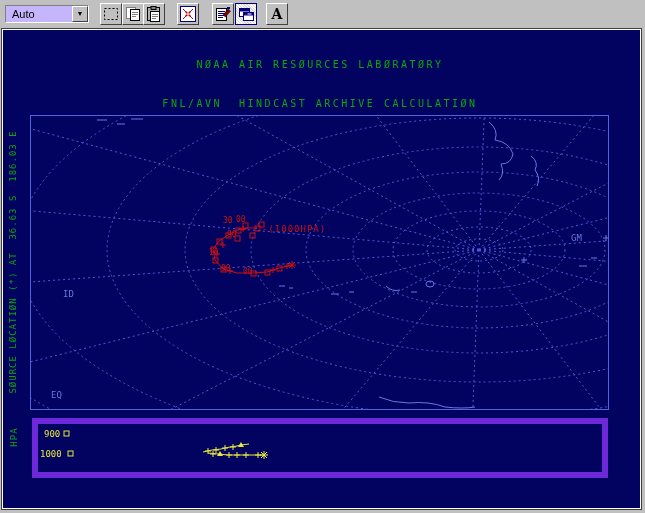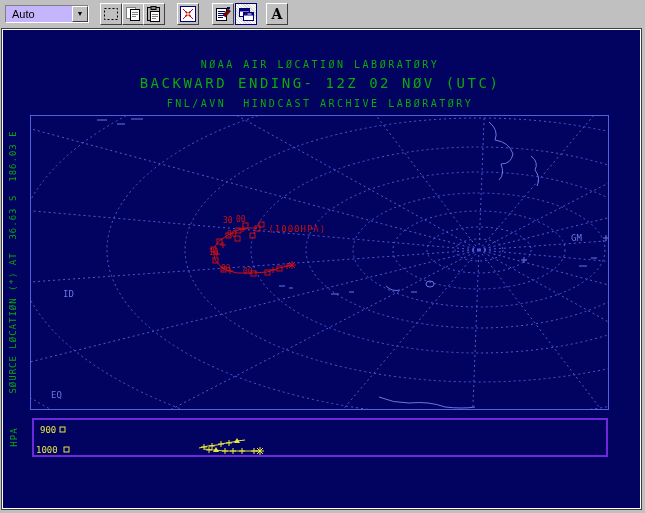--- a/index.html
+++ b/index.html
@@ -36,22 +36,22 @@
           border:1px solid #5560DD;box-sizing:border-box;}
   #map-canvas{position:absolute;left:0;top:0;}
 
   .vlabel{position:absolute;transform:rotate(-90deg);transform-origin:center;
           font-family:"DejaVu Sans Mono",monospace;white-space:pre;text-align:center;}
   #srclabel{left:-149px;top:226px;width:320px;height:12px;font-size:9px;
           letter-spacing:1px;color:#0CA80C;}
   #hpalabel{left:-9px;top:402px;width:40px;height:10px;font-size:9px;
           letter-spacing:1px;color:#0CA80C;}
 
-  #heightbox{position:absolute;left:29px;top:388px;width:576px;height:39px;
-          border:2px solid #6d28d9;box-sizing:border-box;}
+  #heightbox{position:absolute;left:29px;top:388px;width:576px;height:60px;
+          border:6px solid #6d28d9;box-sizing:border-box;}
 
   
   .grid{stroke:#4E5AD5;stroke-width:1;fill:none;stroke-dasharray:2 3;}
   .coast{stroke:#6B76E0;stroke-width:1;fill:none;}
   .bluetext{fill:#6B76E0;font-family:"DejaVu Sans Mono",monospace;font-size:9px;}
   .bluestroke{stroke:#6B76E0;stroke-width:1;fill:none;}
   .redstroke{stroke:#CC1111;stroke-width:1;fill:none;}
   .redtext{fill:#CC1111;font-family:"DejaVu Sans Mono",monospace;font-size:8px;}
   .redlevel{fill:#CC1111;font-family:"DejaVu Sans Mono",monospace;font-size:9px;letter-spacing:1px;}
   .ylwstroke{stroke:#E8E840;stroke-width:1;fill:none;}
@@ -125,23 +125,22 @@
       </svg>
     </div>
 
     <div class="tb-btn" style="left:266px">
       <span class="a-glyph">A</span>
     </div>
   </div>
 
   <div id="client">
 
-    <div id="t1" class="title-line">NØAA AIR LØCATIØN LABØRATØRY</div>
-    <div id="t2" class="title-line">BACKWARD ENDING- 12Z 02 NØV (UTC)</div>
-    <div id="t3" class="title-line">FNL/AVN  HINDCAST ARCHIVE LABØRATØRY</div>
+    <div id="t1" class="title-line">NØAA AIR RESØURCES LABØRATØRY</div>
+    <div id="t3" class="title-line">FNL/AVN  HINDCAST ARCHIVE CALCULATIØN</div>
 
     <div id="srclabel" class="vlabel">SØURCE LØCATIØN (*) AT  36.63 S  186.03 E</div>
 
     <div id="mapframe">
       <svg id="map-canvas" width="577" height="293">
 
       <g>
             <ellipse cx="448" cy="134" rx="24" ry="11" class="grid"></ellipse>
             <ellipse cx="448" cy="134" rx="52" ry="23" class="grid"></ellipse>
             <ellipse cx="448" cy="134" rx="86" ry="39" class="grid"></ellipse>

